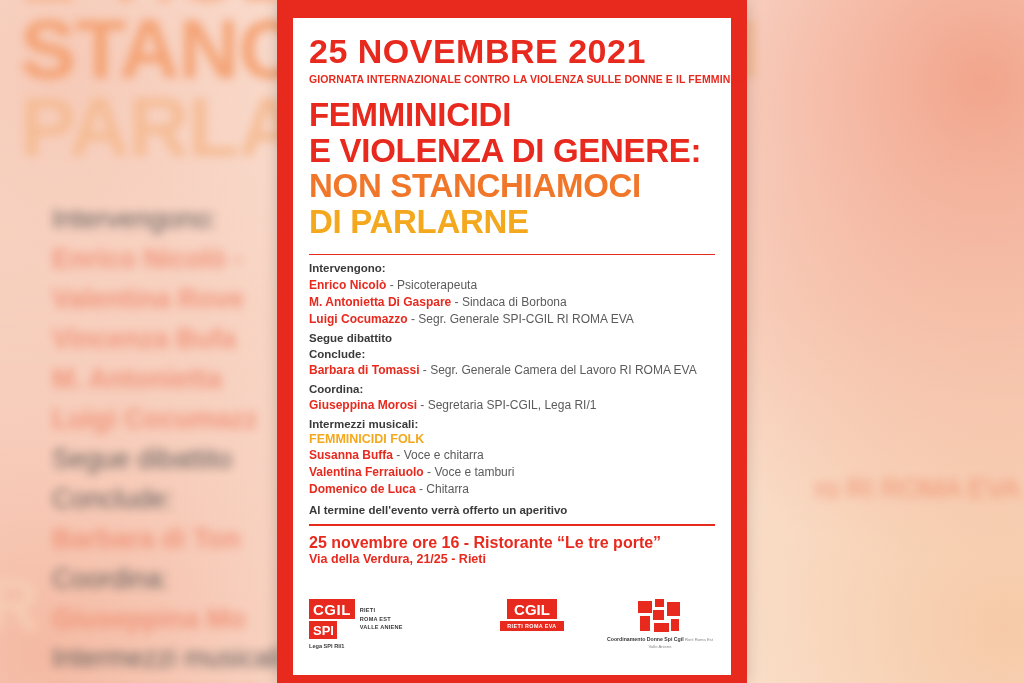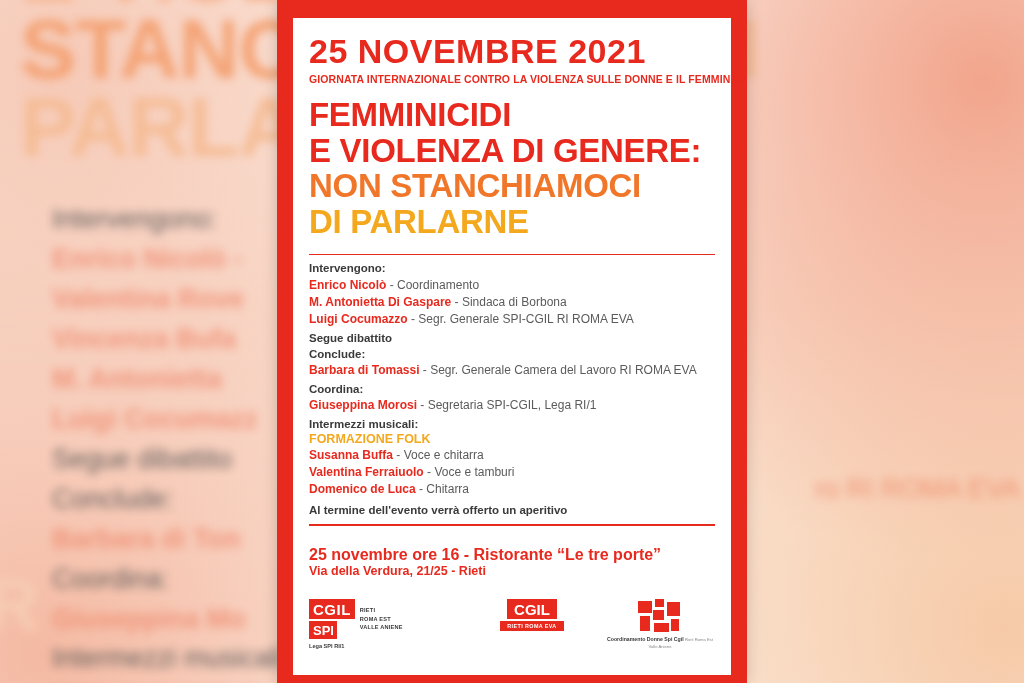--- a/index.html
+++ b/index.html
@@ -170,21 +170,21 @@
     color: #f4a81d;
     margin: 2px 0 1px 0;
   }
   .note {
     font-size: 11.5px;
     font-weight: bold;
     color: #3a3a3a;
     margin-top: 6px;
   }
   .venue {
-    margin-top: 20px;
+    margin-top: 8px;
     font-size: 16px;
     font-weight: bold;
     color: #e8291e;
     line-height: 1.15;
   }
   .venue .addr {
     font-size: 12.5px;
     color: #e8291e;
     font-weight: bold;
   }
@@ -330,21 +330,21 @@
         <span class="h2">E VIOLENZA DI GENERE:</span>
         <span class="h3">NON STANCHIAMOCI</span>
         <span class="h4">DI PARLARNE</span>
       </div>
 
       <div class="rule"></div>
 
       <div class="sec-label">Intervengono:</div>
       <div class="person">
         <span class="nm">Enrico Nicolò</span>
-        <span class="role">- Coordinamento</span>
+        <span class="role">- Psicoterapeuta</span>
       </div>
       <div class="person">
         <span class="nm">M. Antonietta Di Gaspare</span>
         <span class="role">- Sindaca di Borbona</span>
       </div>
       <div class="person">
         <span class="nm">Luigi Cocumazzo</span>
         <span class="role">- Segr. Generale SPI-CGIL RI ROMA EVA</span>
       </div>
 
@@ -356,21 +356,21 @@
         <span class="role">- Segr. Generale Camera del Lavoro RI ROMA EVA</span>
       </div>
 
       <div class="plain">Coordina:</div>
       <div class="person">
         <span class="nm">Giuseppina Morosi</span>
         <span class="role">- Segretaria SPI-CGIL, Lega RI/1</span>
       </div>
 
       <div class="plain">Intermezzi musicali:</div>
-      <div class="group-name">FORMAZIONE FOLK</div>
+      <div class="group-name">FEMMINICIDI FOLK</div>
       <div class="person">
         <span class="nm">Susanna Buffa</span>
         <span class="role">- Voce e chitarra</span>
       </div>
       <div class="person">
         <span class="nm">Valentina Ferraiuolo</span>
         <span class="role">- Voce e tamburi</span>
       </div>
       <div class="person">
         <span class="nm">Domenico de Luca</span>

